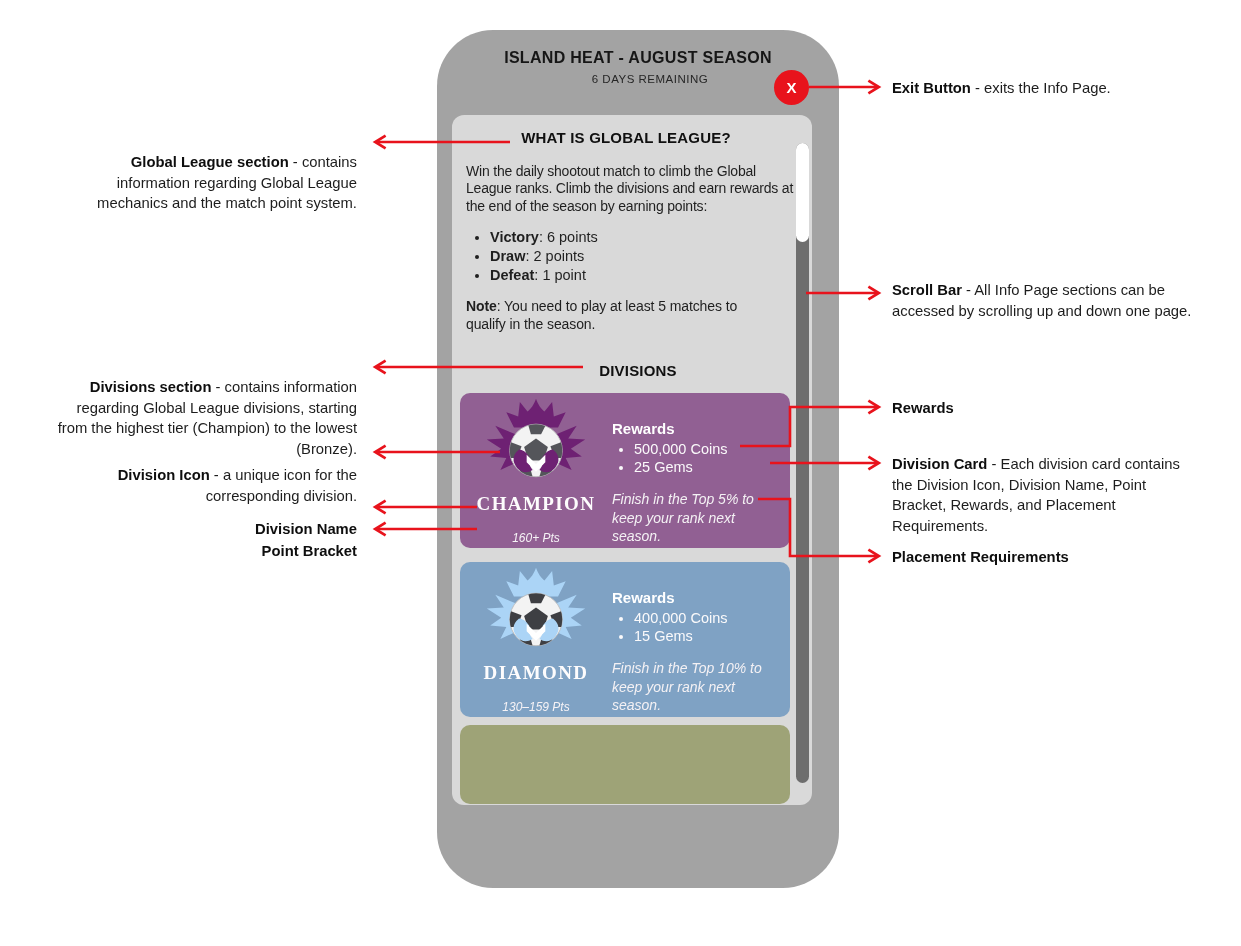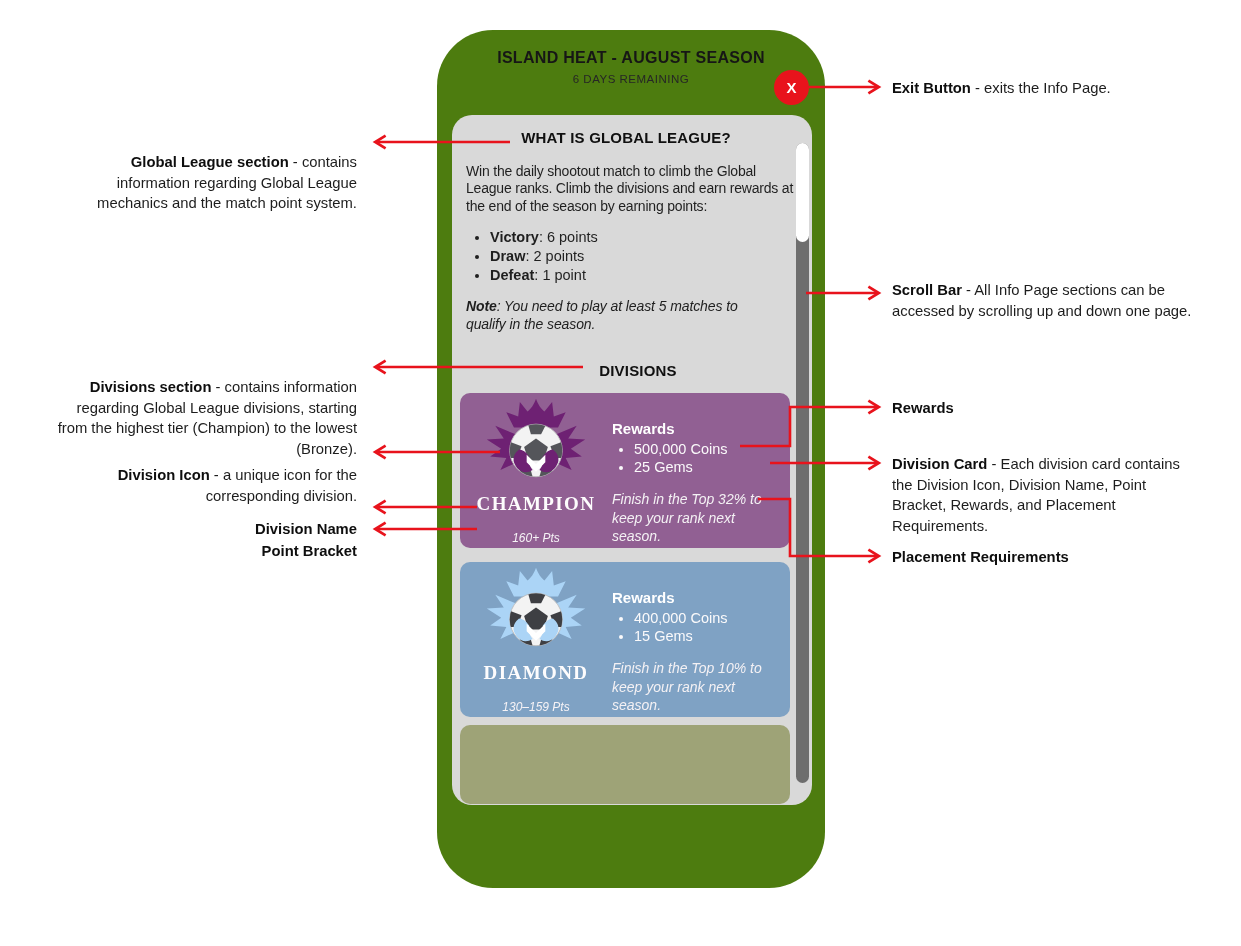--- a/index.html
+++ b/index.html
@@ -4,53 +4,53 @@
 <style>
   html,body{margin:0;padding:0;}
   body{
     width:1241px;height:946px;position:relative;overflow:hidden;
     background:#ffffff;
     font-family:"Liberation Sans", sans-serif;
     color:#1d1d1d;
   }
   
   .phone{
-    position:absolute;left:437px;top:30px;width:372px;height:858px;
-    background:#4d7c0f;border-radius:56px;z-index:1;padding-left:16px;
+    position:absolute;left:437px;top:30px;width:402px;height:858px;
+    background:#a3a3a3;border-radius:56px;z-index:1;
   }
   .phone-title{
     position:absolute;top:19px;left:0;width:100%;text-align:center;
     font-weight:700;font-size:16px;letter-spacing:.3px;color:#161616;
   }
   .phone-sub{
-    position:absolute;top:43px;left:0;width:100%;text-align:center;
+    position:absolute;top:43px;left:12px;width:100%;text-align:center;
     font-size:11.5px;letter-spacing:.5px;color:#262626;
   }
   .exit-btn{
     position:absolute;left:337px;top:40px;width:35px;height:35px;border-radius:50%;
     background:#e8131c;border:none;color:#fff;font-weight:800;font-size:15px;
     font-family:"Liberation Sans",sans-serif;display:flex;align-items:center;justify-content:center;
     cursor:pointer;padding:0;
   }
   .panel{
     position:absolute;left:15px;top:85px;width:360px;height:690px;
-    background:#d9d9d9;border-radius:20px;overflow:hidden;
+    background:#d9d9d9;border-radius:12px;overflow:hidden;
   }
   .sec-head{
     margin:14px 12px 0 0;text-align:center;font-weight:700;font-size:15px;
     color:#101010;letter-spacing:.2px;
   }
   .divisions-head{margin-top:29px;margin-left:24px;}
   .gl-body{
     margin:17px 16px 0 14px;font-size:14px;letter-spacing:-.2px;line-height:1.24;color:#1f1f1f;
   }
   ul.points{margin:14px 0 0 24px;padding-left:14px;font-size:14.5px;color:#1f1f1f;}
   ul.points li{margin-bottom:3px;}
   .note{
-    margin:14px 32px 0 14px;font-size:14px;font-style:italic;line-height:1.3;color:#1f1f1f;
+    margin:14px 32px 0 14px;font-size:14px;line-height:1.3;color:#1f1f1f;
     letter-spacing:-.1px;
   }
   
   .card{
     display:flex;margin:14px 22px 0 8px;height:155px;border-radius:10px;
     color:#fff;overflow:hidden;
   }
   .card.partial{height:79px;margin-top:8px;}
   .card-left{width:152px;display:flex;flex-direction:column;align-items:center;padding-top:4px;}
   .emblem{width:104px;height:95px;display:block;}
@@ -135,21 +135,21 @@
         </svg>
         <div class="division-name">CHAMPION</div>
         <div class="point-bracket">160+ Pts</div>
       </div>
       <div class="card-right">
         <div class="rewards-label">Rewards</div>
         <ul class="rewards">
           <li>500,000 Coins</li>
           <li>25 Gems</li>
         </ul>
-        <div class="placement">Finish in the Top 32% to keep your rank next season.</div>
+        <div class="placement">Finish in the Top 5% to keep your rank next season.</div>
       </div>
     </div>
 
     <div class="card" style="background: rgb(127, 162, 196); --em-main: #abd4f6; --em-dark: #3e3f43;">
       <div class="card-left">
         <svg class="emblem" viewBox="0 0 120 112">
           <defs>
               <clipPath id="ballClipB">
                 <circle cx="60" cy="63" r="31"></circle>
               </clipPath>

